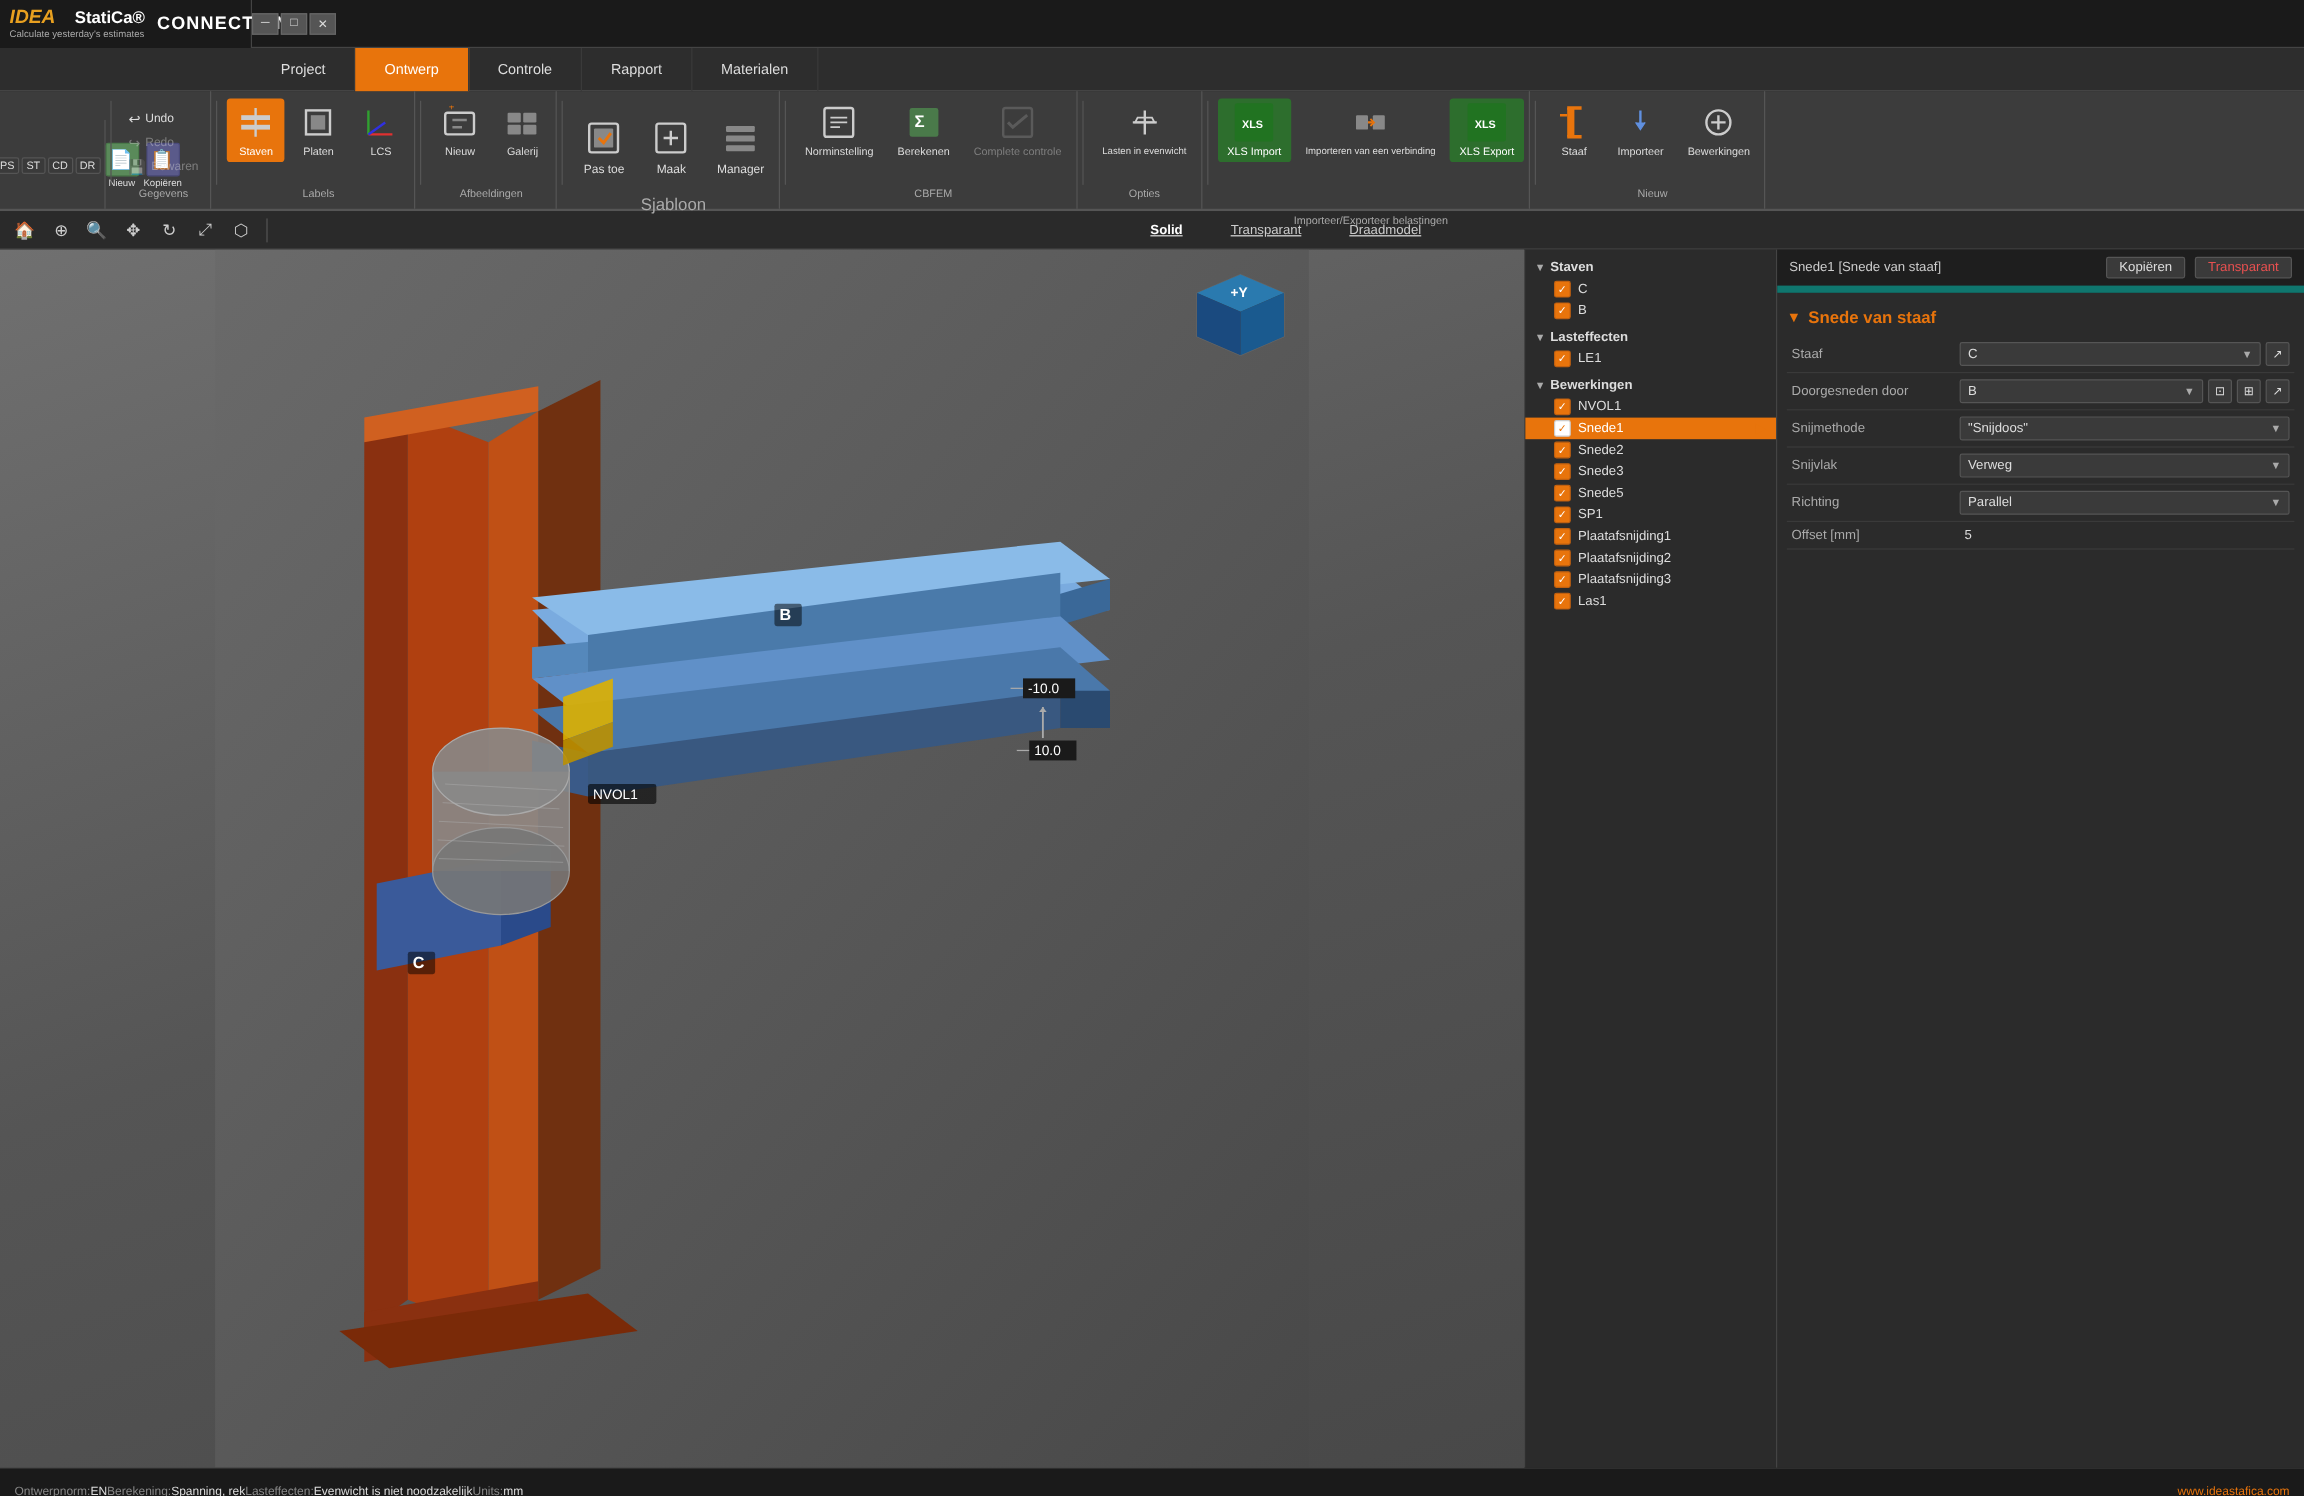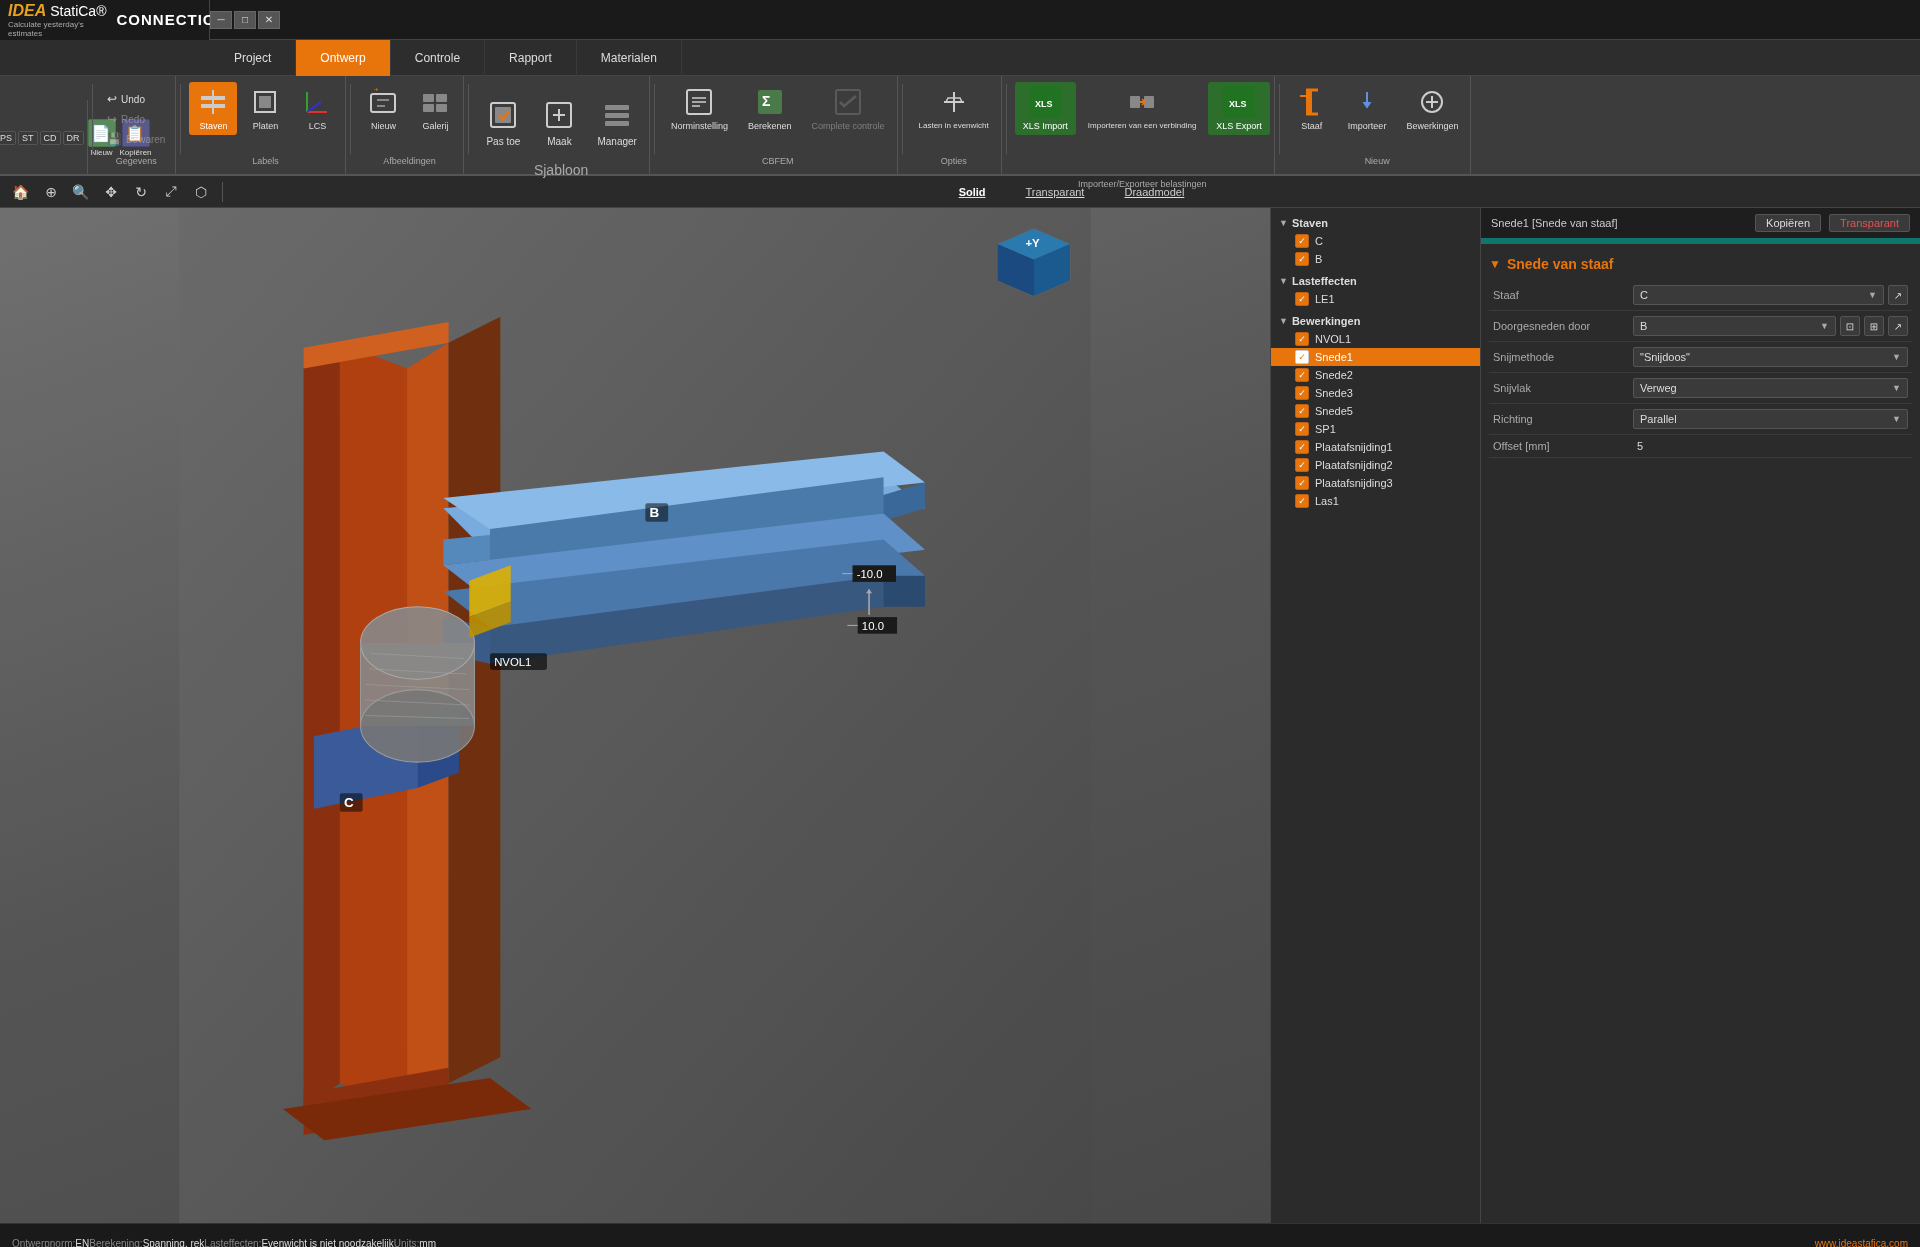--- a/index.html
+++ b/index.html
@@ -157,23 +157,23 @@
     .snede1-row { background: #e8740c !important; }
     .snede1-row .tree-check { background: #fff; }
     .snede1-row .tree-check span { color: #e8740c; }
   </style>
 </head>
 <body>
 
 <div id="titlebar">
   <div id="logo-area">
     <div style="display:flex; flex-direction:column;">
-      <div style="display:flex; align-items:baseline; gap:4px;">
+      <div style="display:flex; align-items:baseline; gap:16px;">
         <span style="color:#e8a020; font-size:16px; font-weight:bold; font-style:italic;">IDEA</span>
-        <span style="color:#fff; font-size:14px; font-weight:normal;">StatiCa®</span>
+        <span style="color:#fff; font-size:14px; font-weight:bold;">StatiCa®</span>
       </div>
       <span style="color:#aaa; font-size:8px;">Calculate yesterday's estimates</span>
     </div>
     <span style="color:#fff; font-size:15px; font-weight:bold; margin-left:10px; letter-spacing:1px;">CONNECTION</span>
   </div>
   <div id="window-controls">
     <div class="win-btn">─</div>
     <div class="win-btn">□</div>
     <div class="win-btn close">✕</div>
   </div>

